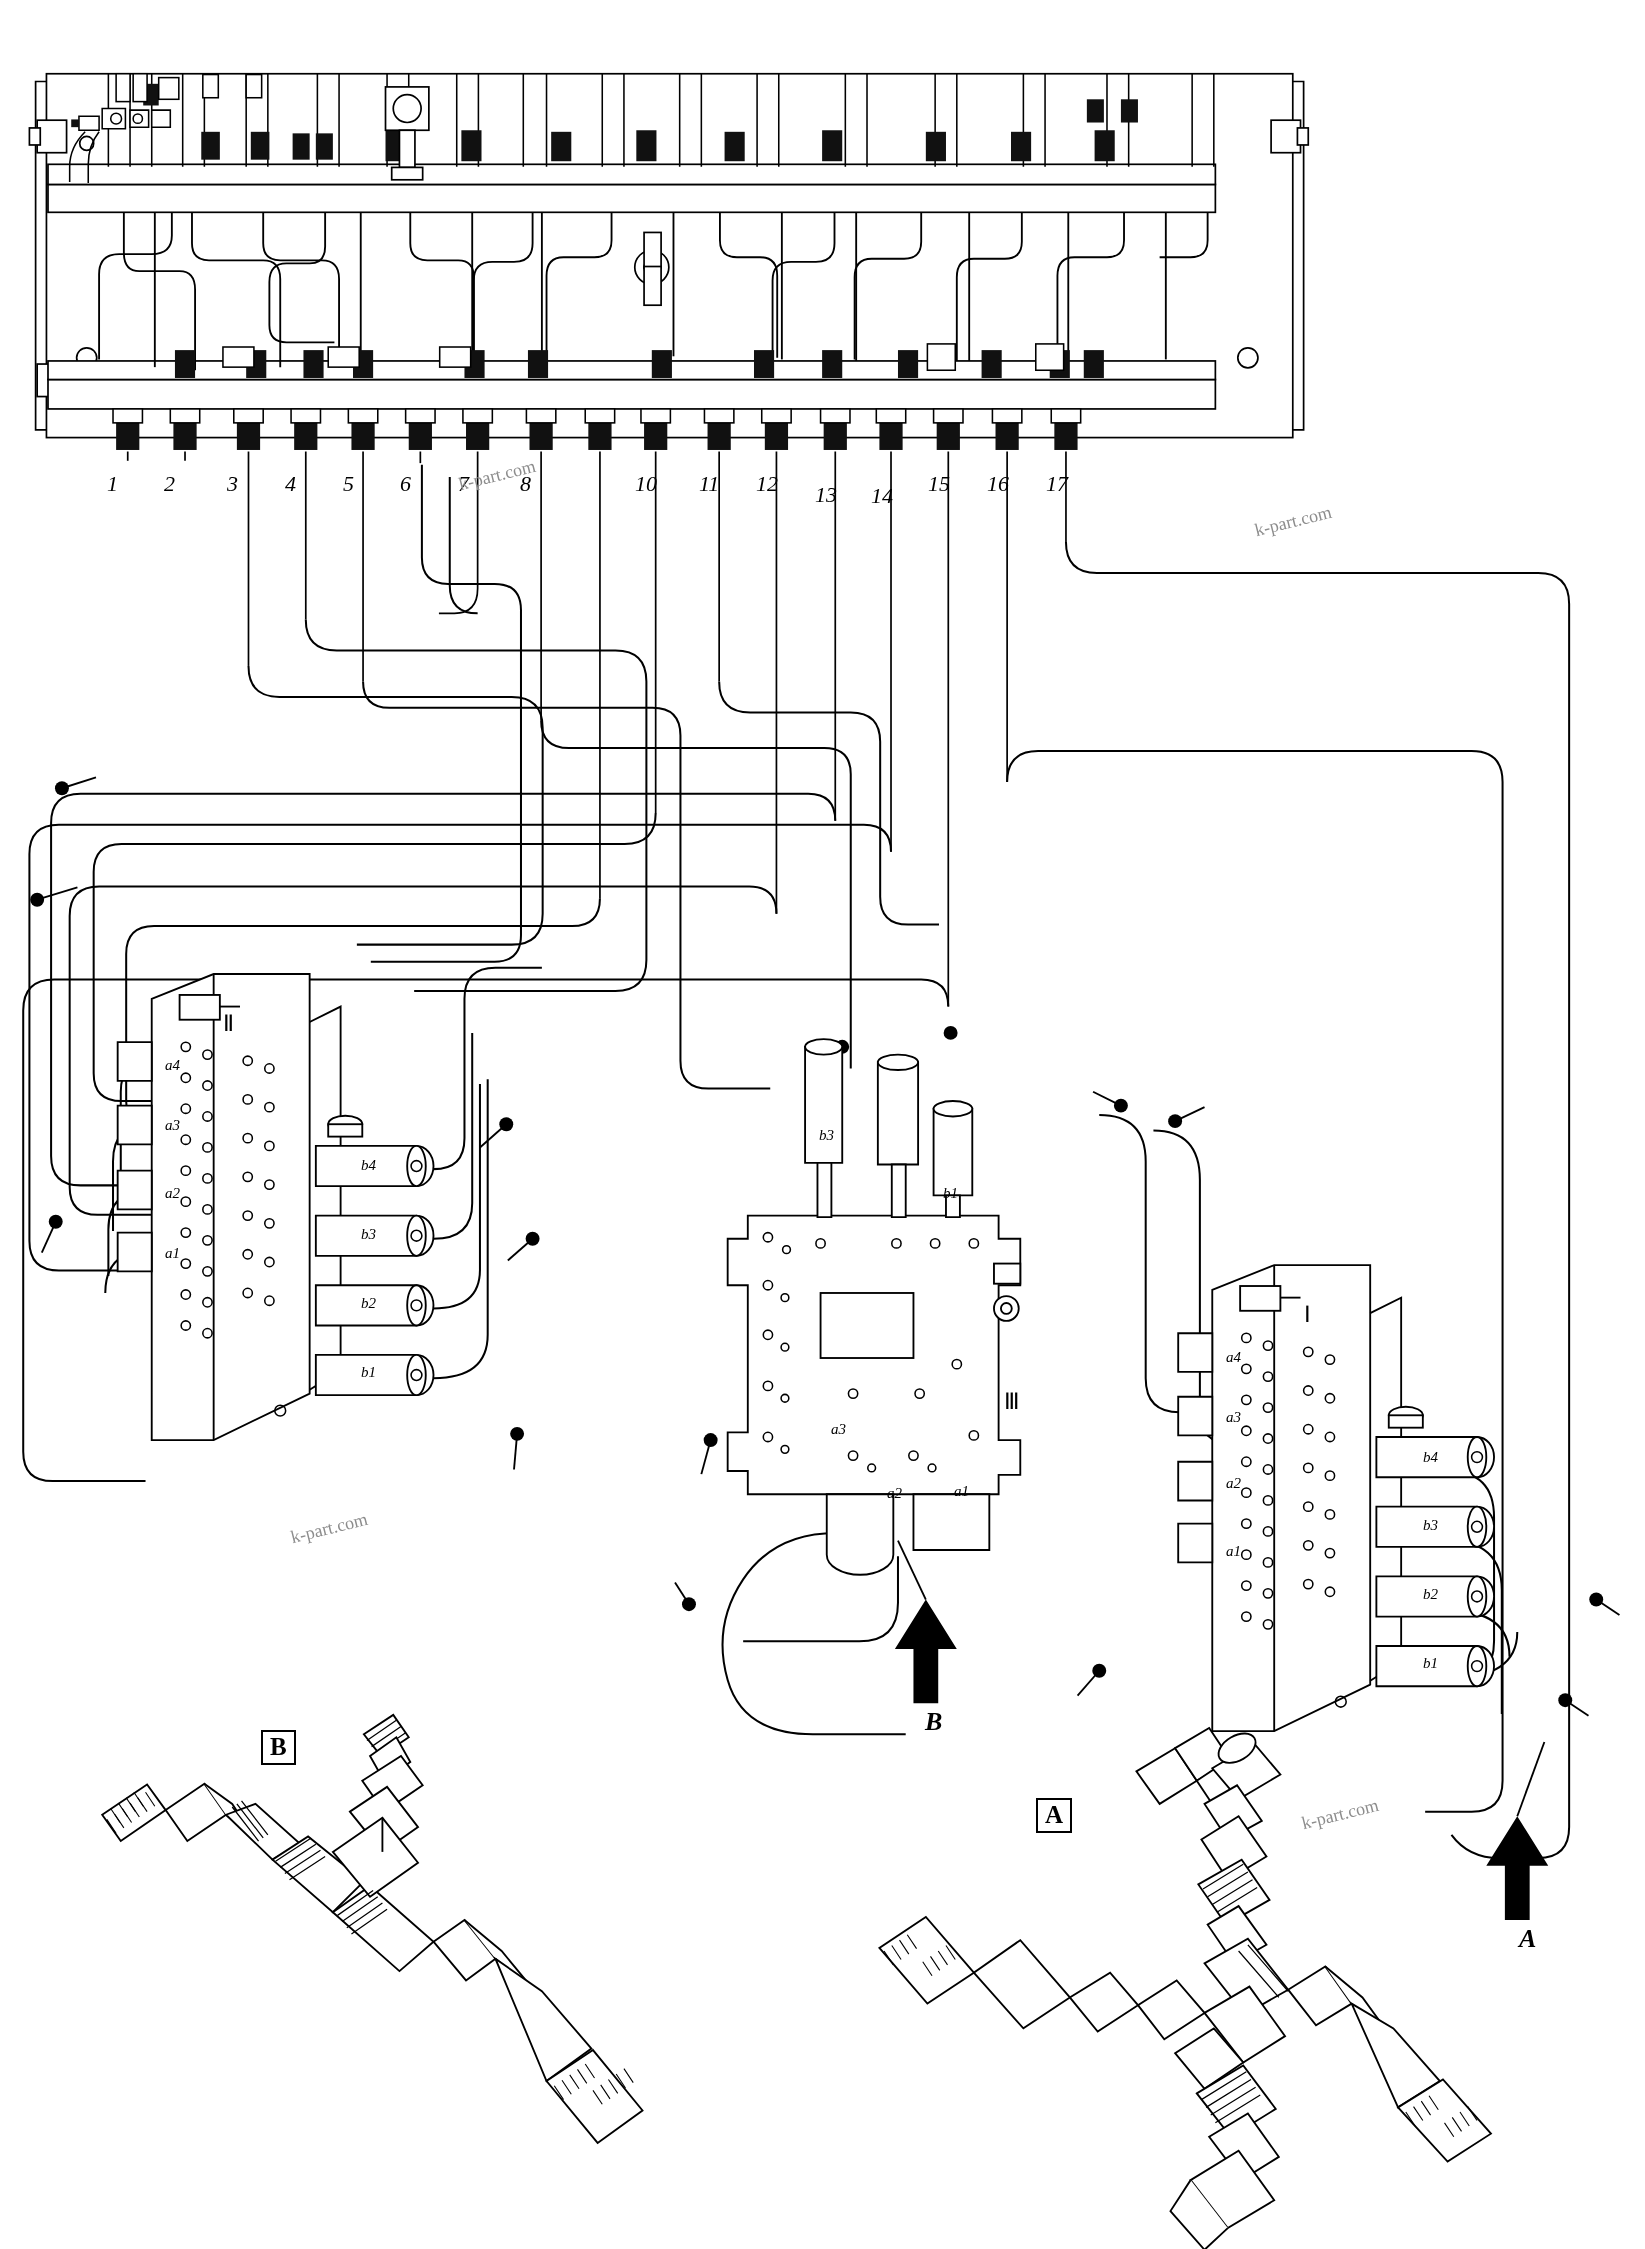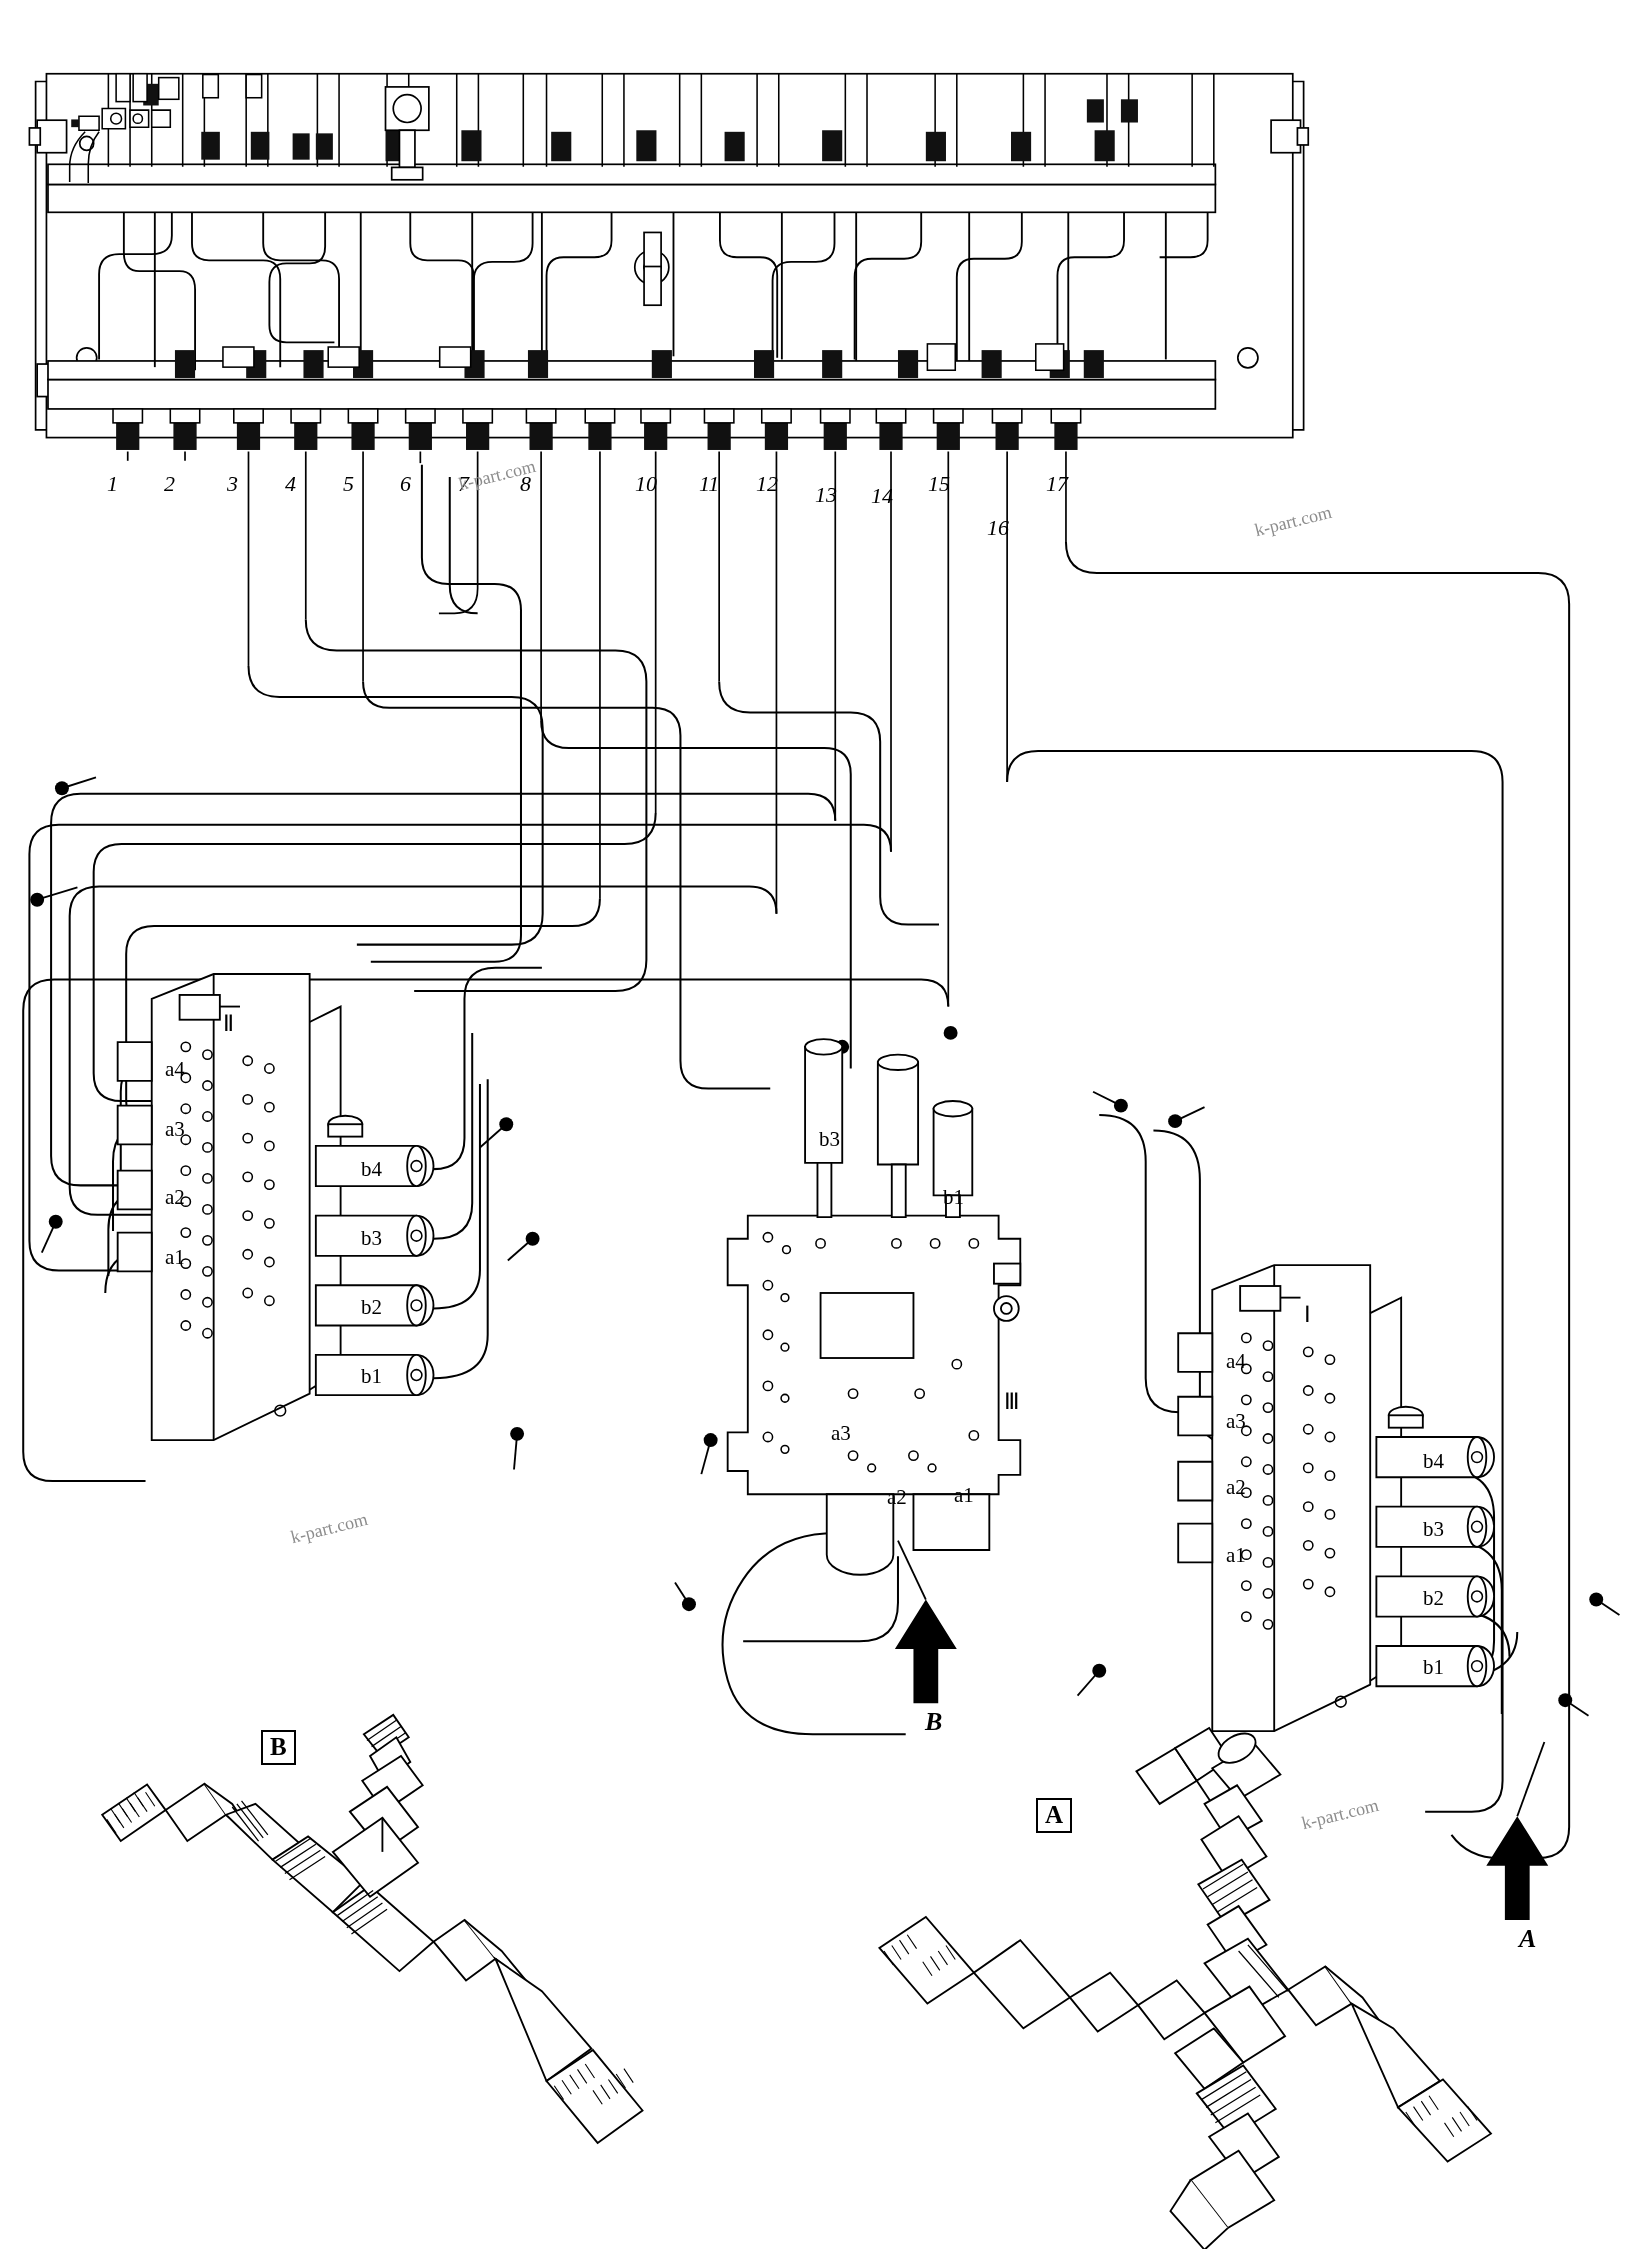--- a/index.html
+++ b/index.html
@@ -20,21 +20,22 @@
   }
   #svg-root {
     position: absolute;
     left: 0; top: 0;
     width: 1645px;
     height: 2250px;
   }
   .lbl {
     position: absolute;
     font-family: "Liberation Serif", serif;
-    font-size: 21px;
+    font-style: italic;
+    font-size: 15px;
     color: #000;
     white-space: nowrap;
     user-select: none;
   }
   .lbl.port-num {
     font-size: 22px;
     font-style: italic;
   }
   .lbl.blk-roman {
     font-size: 22.5px;
@@ -658,21 +659,21 @@
   <div class="lbl port-num" style="left:343px; top:471px;">5</div>
   <div class="lbl port-num" style="left:400px; top:471px;">6</div>
   <div class="lbl port-num" style="left:458px; top:471px;">7</div>
   <div class="lbl port-num" style="left:520px; top:471px;">8</div>
   <div class="lbl port-num" style="left:635px; top:471px;">10</div>
   <div class="lbl port-num" style="left:699px; top:471px;">11</div>
   <div class="lbl port-num" style="left:756px; top:471px;">12</div>
   <div class="lbl port-num" style="left:815px; top:482px;font-style:italic;">13</div>
   <div class="lbl port-num" style="left:871px; top:471px;margin-top:12px;">14</div>
   <div class="lbl port-num" style="left:928px; top:471px;text-align:center;">15</div>
-  <div class="lbl port-num" style="left:987px; top:471px;margin-top:44px;">16</div>
+  <div class="lbl port-num" style="left:987px; top:471px;">16</div>
   <div class="lbl port-num" style="left:1046px; top:453px;margin-top:18px;">17</div>
 
   <div class="lbl blk-roman" style="left:223px; top:1010px;">Ⅱ</div>
   <div class="lbl" style="left:165px; top:1057px;">a4</div>
   <div class="lbl" style="left:165px; top:1117px;">a3</div>
   <div class="lbl" style="left:165px; top:1185px;">a2</div>
   <div class="lbl" style="left:165px; top:1245px;">a1</div>
   <div class="lbl" style="left:361px; top:1157px;">b4</div>
   <div class="lbl" style="left:361px; top:1226px;">b3</div>
   <div class="lbl" style="left:361px; top:1295px;">b2</div>

